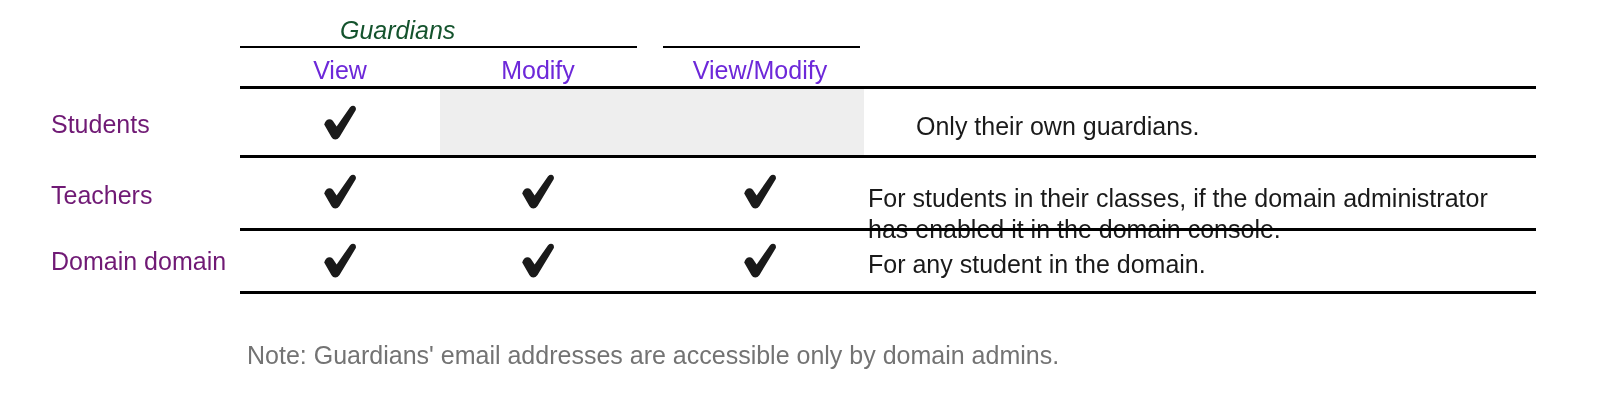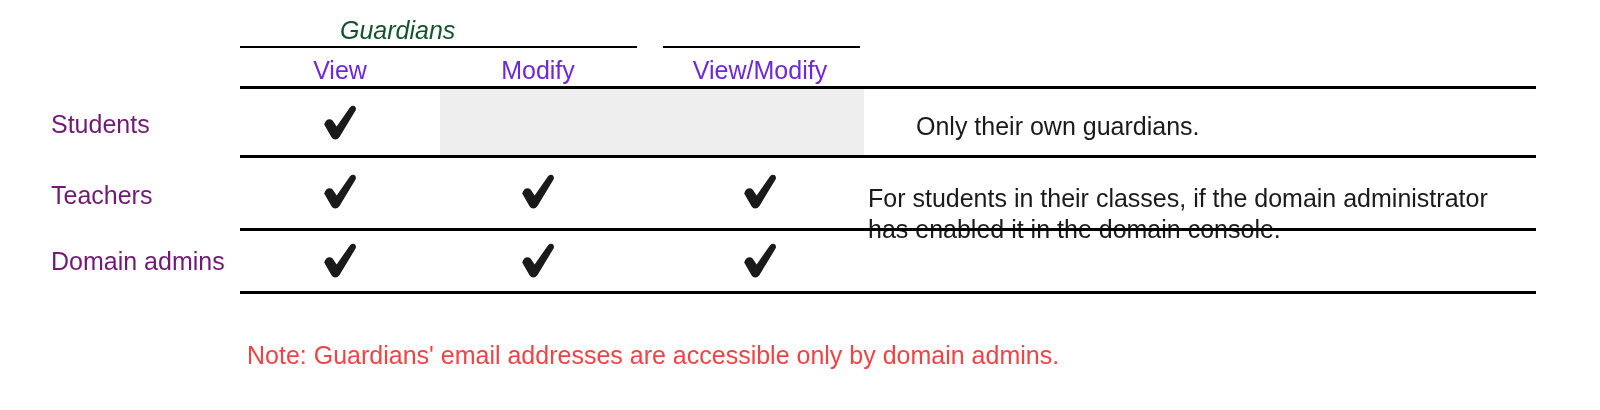--- a/index.html
+++ b/index.html
@@ -88,21 +88,21 @@
     line-height: 31px;
     color: #1a1a1a;
     white-space: pre-line;
   }
 
   
   .note {
     position: absolute;
     font-size: 25px;
     line-height: 1;
-    color: #ef4444;
+    color: #737373;
     white-space: nowrap;
   }
 </style>
 </head>
 <body>
 
 <div class="sheet">
 
   <div class="spanner-label" style="left:340px; top:18px; width:200px;">Guardians</div>
   <div class="rule thin" style="left:240px; top:46px; width:397px;"></div>
@@ -147,38 +147,39 @@
     <svg viewBox="0 0 48 48" aria-hidden="true">
       <path d="M7.5 24.5 C9 19.5 13 17.5 16.5 20.5 L20.5 26.5 L34.5 6.5 C37.5 3.5 41.5 5.5 40.5 9.5 L23.5 37.5 C21 41 17 41 15 37.5 Z" fill="#1a1a1a"></path>
     </svg>
   </span>
 
   <div class="desc" style="left:868px; top:183px; width:700px;">For students in their classes, if the domain administrator
 has enabled it in the domain console.</div>
 
   <div class="rule" style="left:240px; top:228px; width:1296px;"></div>
 
-  <div class="row-label" style="left:51px; top:249px;">Domain admins</div>
+  <div class="row-label" style="left:51px; top:249px;">Domain domain</div>
 
   <span class="check" style="left:317px; top:239px;">
     <svg viewBox="0 0 48 48" aria-hidden="true">
       <path d="M7.5 24.5 C9 19.5 13 17.5 16.5 20.5 L20.5 26.5 L34.5 6.5 C37.5 3.5 41.5 5.5 40.5 9.5 L23.5 37.5 C21 41 17 41 15 37.5 Z" fill="#1a1a1a"></path>
     </svg>
   </span>
 
   <span class="check" style="left:515px; top:239px;">
     <svg viewBox="0 0 48 48" aria-hidden="true">
       <path d="M7.5 24.5 C9 19.5 13 17.5 16.5 20.5 L20.5 26.5 L34.5 6.5 C37.5 3.5 41.5 5.5 40.5 9.5 L23.5 37.5 C21 41 17 41 15 37.5 Z" fill="#1a1a1a"></path>
     </svg>
   </span>
 
   <span class="check" style="left:737px; top:239px;">
     <svg viewBox="0 0 48 48" aria-hidden="true">
       <path d="M7.5 24.5 C9 19.5 13 17.5 16.5 20.5 L20.5 26.5 L34.5 6.5 C37.5 3.5 41.5 5.5 40.5 9.5 L23.5 37.5 C21 41 17 41 15 37.5 Z" fill="#1a1a1a"></path>
     </svg>
   </span>
 
+  <div class="desc" style="left:868px; top:249px; width:700px;">For any student in the domain.</div>
 
   <div class="rule" style="left:240px; top:291px; width:1296px;"></div>
 
   <div class="note" style="left:247px; top:343px;">Note: Guardians' email addresses are accessible only by domain admins.</div>
 
 </div>
 
 </body></html>

